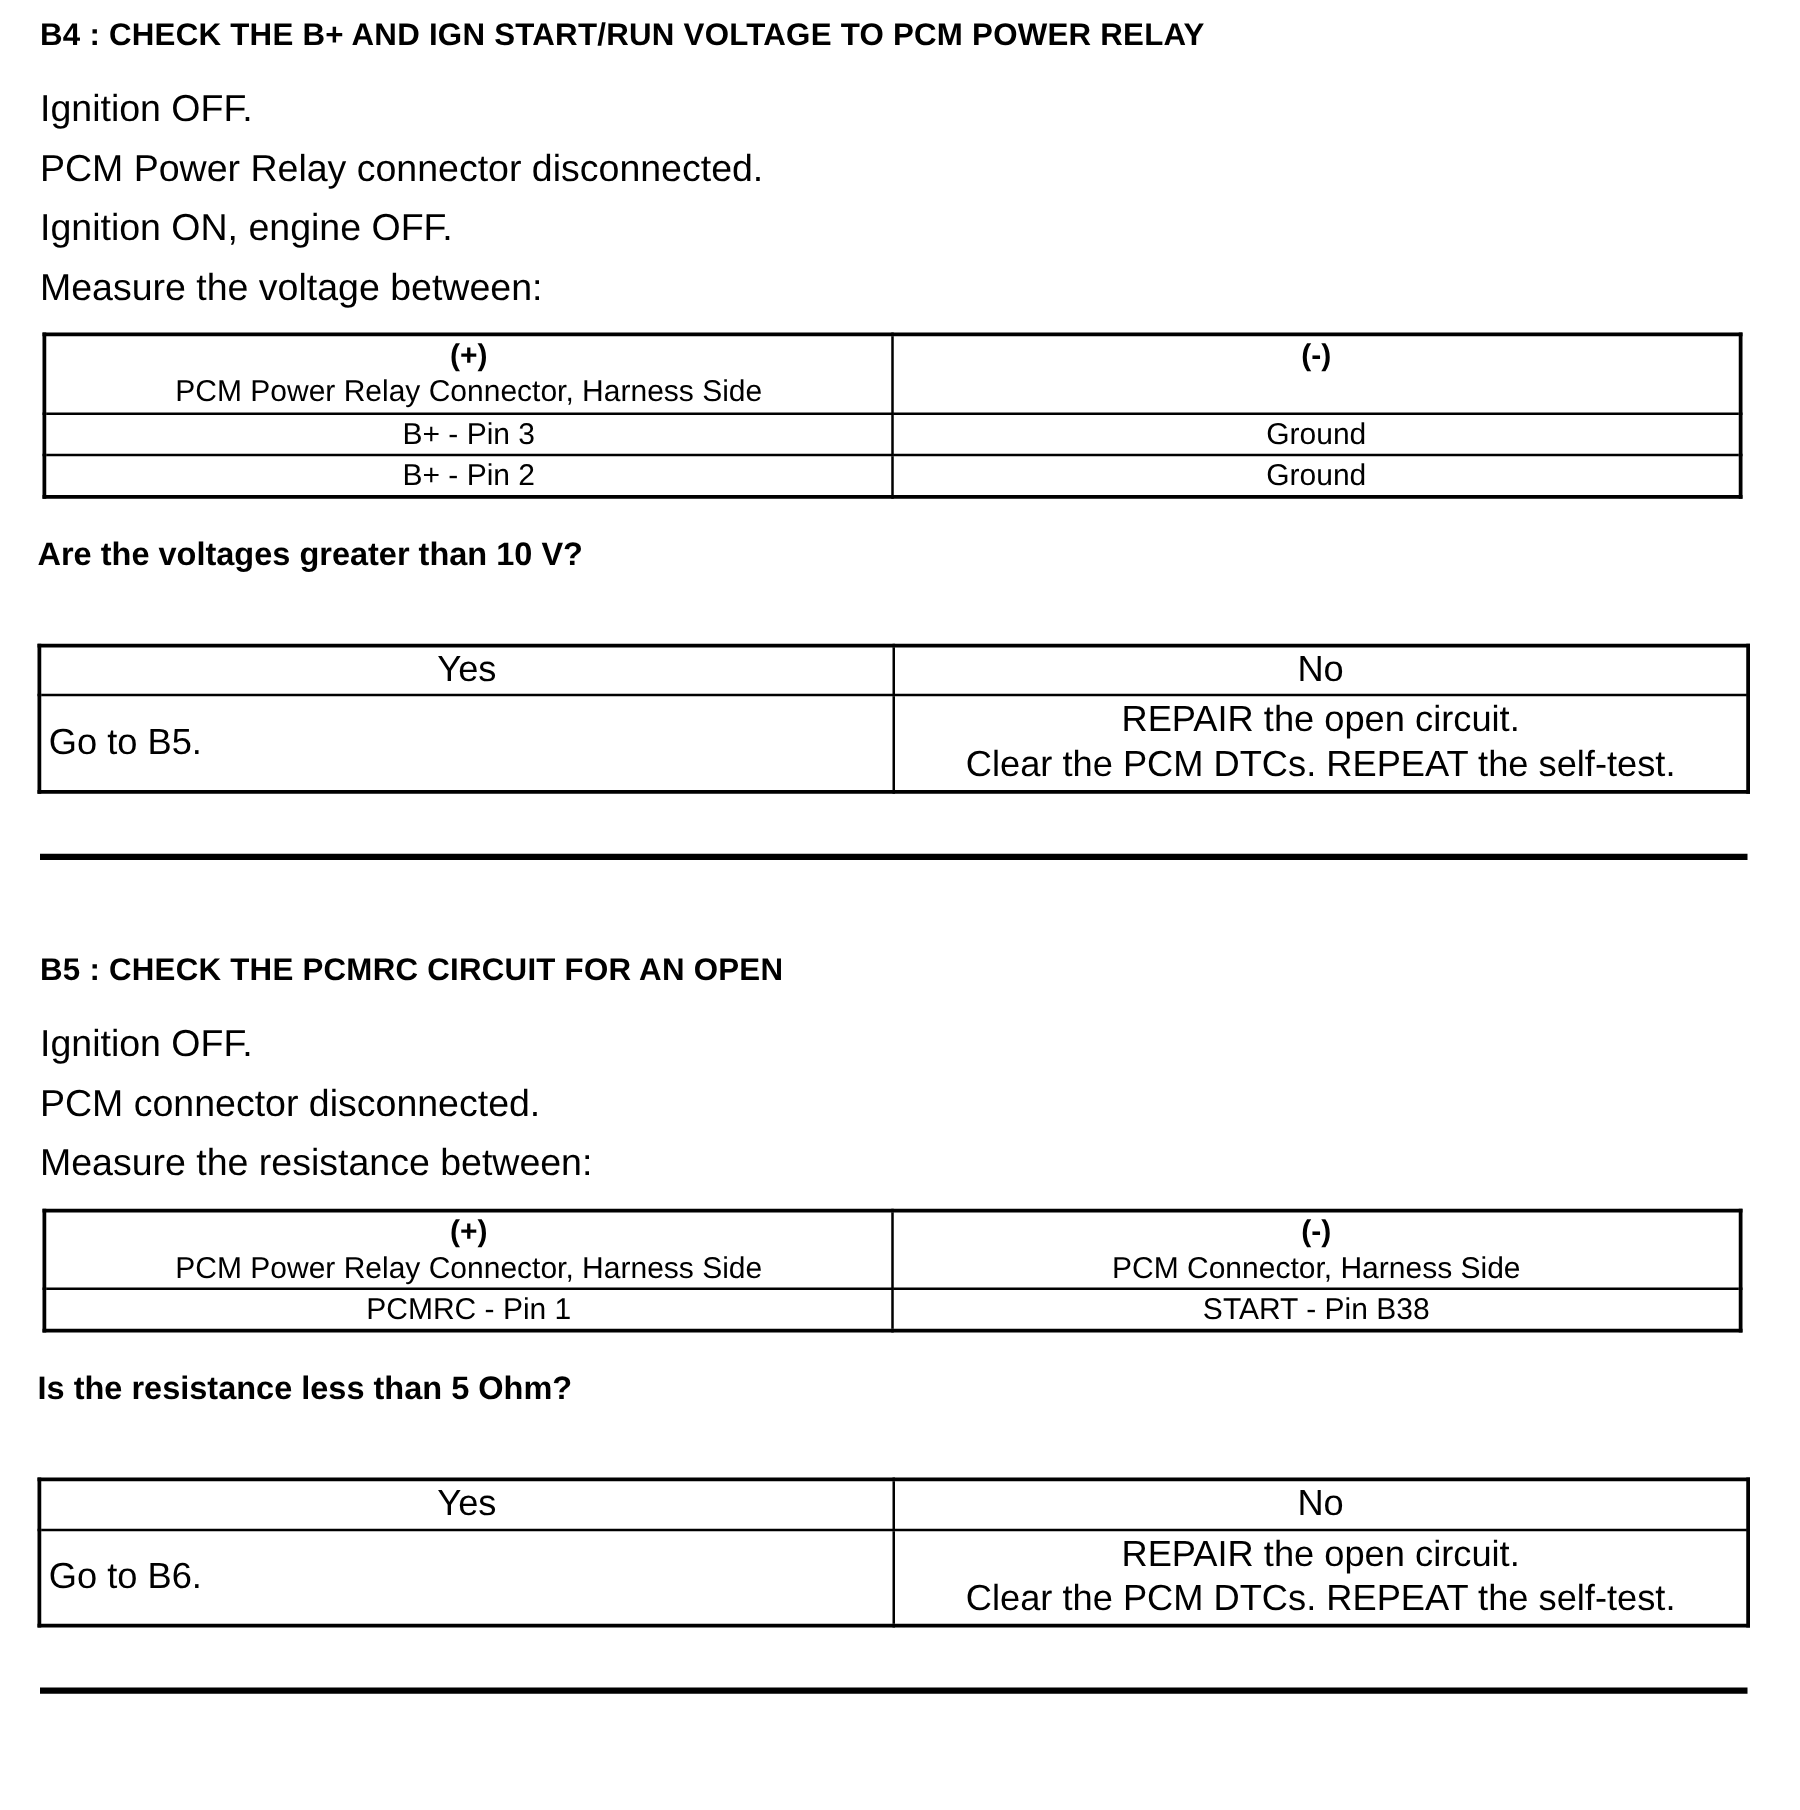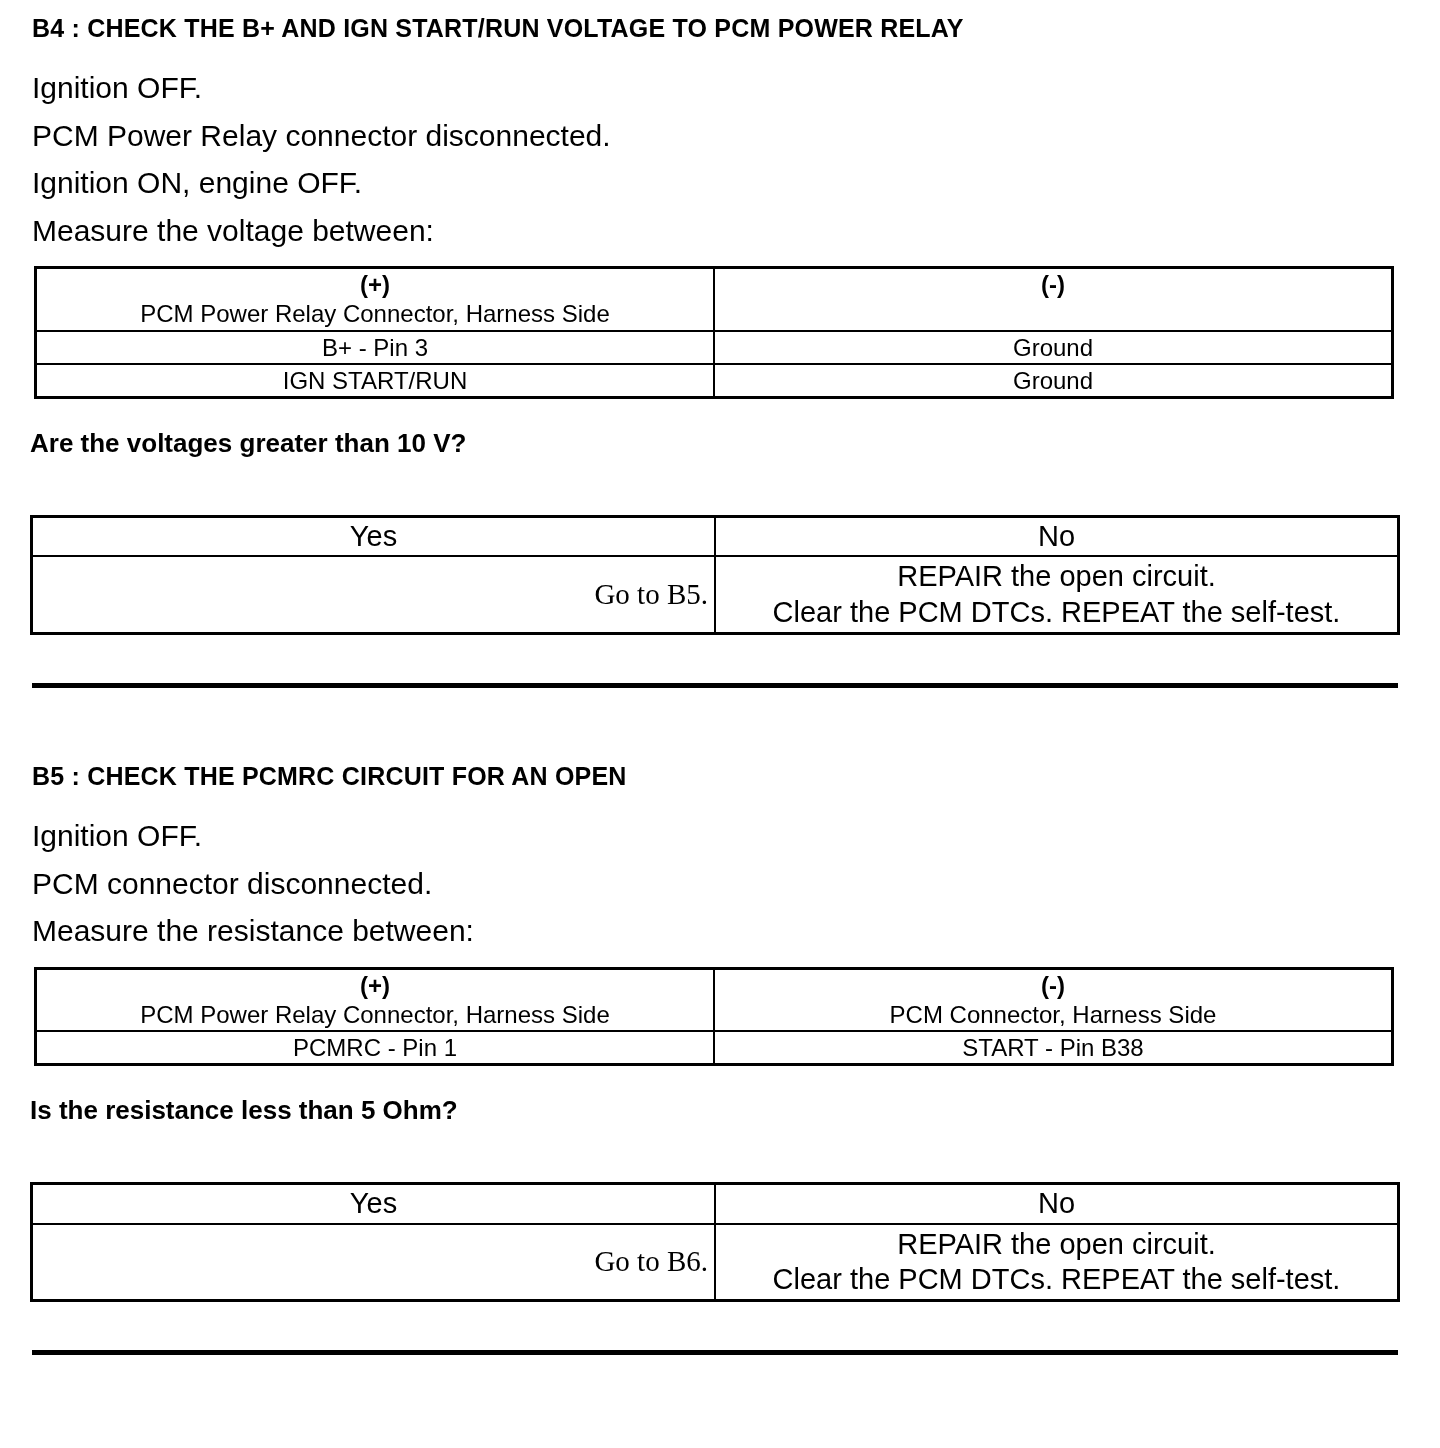--- a/index.html
+++ b/index.html
@@ -64,21 +64,21 @@
     font-size: 29px;
     line-height: 1.22;
     padding: 2px 6px;
     width: 50%;
   }
   .decision .hdr td {
     font-weight: 400;
     text-align: center;
     padding: 1px 6px;
   }
-  .yes-cell { text-align: right; vertical-align: middle; font-family: Liberation Serif, serif; }
+  .yes-cell { text-align: left; vertical-align: middle; }
   .no-cell  { text-align: center;  vertical-align: middle; }
 
   .sep {
     border: none;
     border-top: 5px solid #000;
     height: 0;
     margin: 48px 2px 0 2px;
   }
   .section + .section { margin-top: 74px; }
 </style>
@@ -105,21 +105,21 @@
           <td>
             <div class="sym">(-)</div>
             <div></div>
           </td>
         </tr>
         <tr>
           <td>B+ - Pin 3</td>
           <td>Ground</td>
         </tr>
         <tr>
-          <td>IGN START/RUN</td>
+          <td>B+ - Pin 2</td>
           <td>Ground</td>
         </tr>
       </tbody>
     </table>
 
     <p class="question">Are the voltages greater than 10 V?</p>
 
     <table class="decision">
       <tbody>
         <tr class="hdr">

